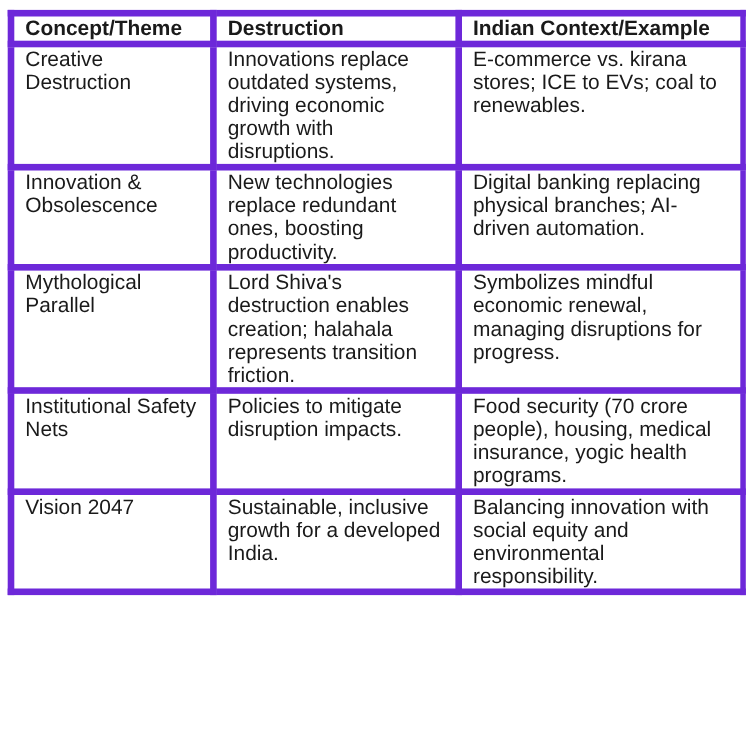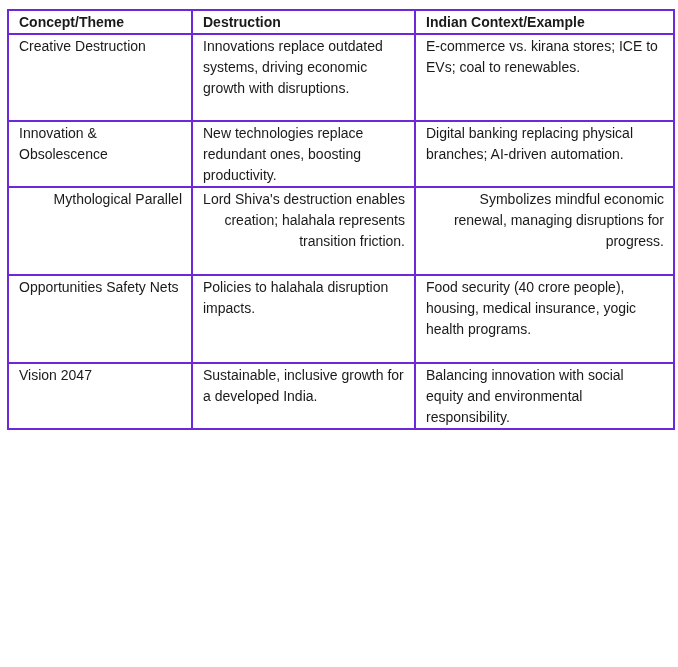--- a/index.html
+++ b/index.html
@@ -21,43 +21,43 @@
       top: 9px;
       border-collapse: collapse;
       table-layout: fixed;
       width: 666px;
     }
     table.concept-table col.c1 { width: 184px; }
     table.concept-table col.c2 { width: 223px; }
     table.concept-table col.c3 { width: 259px; }
     table.concept-table th,
     table.concept-table td {
-      border: 2px solid #6d28d9;
+      border: 6px solid #6d28d9;
       vertical-align: top;
       text-align: left;
-      font-size: 14px;
+      font-size: 19px;
       line-height: 21px;
       padding: 1px 9px 0 10px;
       overflow: hidden;
     }
     table.concept-table th {
       font-weight: bold;
       height: 21px;
     }
     table.concept-table td.concept {
       font-weight: normal;
     }
     table.concept-table td.desc,
     table.concept-table td.example {
       font-weight: normal;
     }
     tr.r1 td { height: 84px; }
     tr.r2 td { height: 62px; }
     tr.r3 td { height: 84px; }
-    tr.r4 td { height: 85px; text-align: right; }
+    tr.r4 td { height: 85px; }
     tr.r5 td { height: 85px; }
     tr.r6 td { height: 61px; }
     tr.r7 td { height: 85px; }
     tr.r8 td { height: 63px; }
   </style>
 </head>
 <body>
 
 <table class="concept-table">
   <colgroup>
@@ -82,23 +82,23 @@
       <td class="concept">Innovation &amp; Obsolescence</td>
       <td class="desc">New technologies replace redundant ones, boosting productivity.</td>
       <td class="example">Digital banking replacing physical branches; AI-driven automation.</td>
     </tr>
     <tr class="r4">
       <td class="concept">Mythological Parallel</td>
       <td class="desc">Lord Shiva's destruction enables creation; halahala represents transition friction.</td>
       <td class="example">Symbolizes mindful economic renewal, managing disruptions for progress.</td>
     </tr>
     <tr class="r5">
-      <td class="concept">Opportunities Safety Nets</td>
-      <td class="desc">Policies to halahala disruption impacts.</td>
-      <td class="example">Food security (40 crore people), housing, medical insurance, yogic health programs.</td>
+      <td class="concept">Institutional Safety Nets</td>
+      <td class="desc">Policies to mitigate disruption impacts.</td>
+      <td class="example">Food security (70 crore people), housing, medical insurance, yogic health programs.</td>
     </tr>
     <tr class="r8">
       <td class="concept">Vision 2047</td>
       <td class="desc">Sustainable, inclusive growth for a developed India.</td>
       <td class="example">Balancing innovation with social equity and environmental responsibility.</td>
     </tr>
   </tbody>
 </table>
 
 </body></html>

